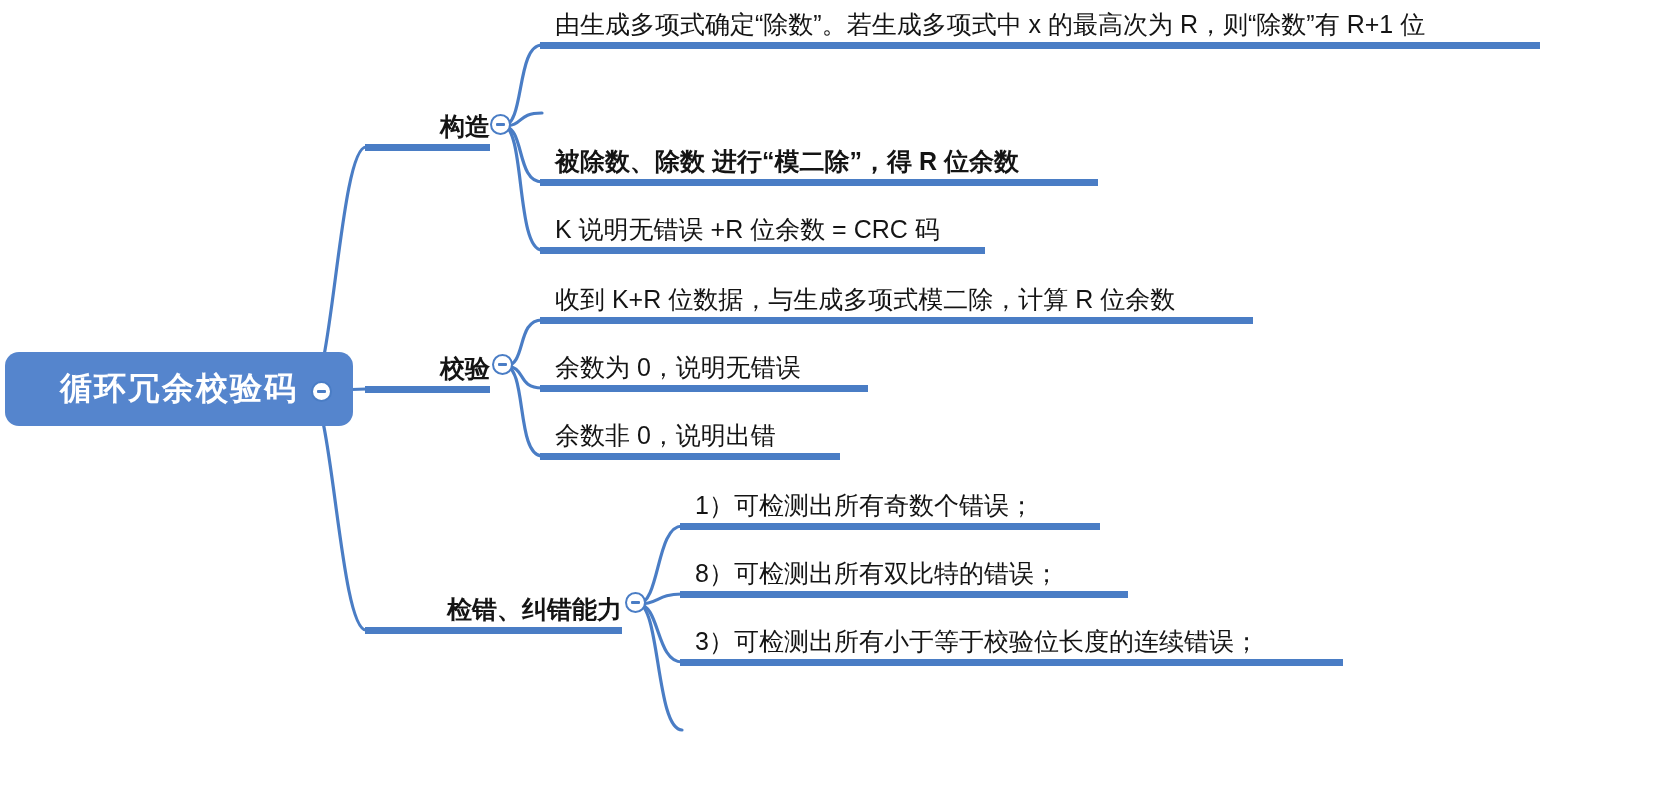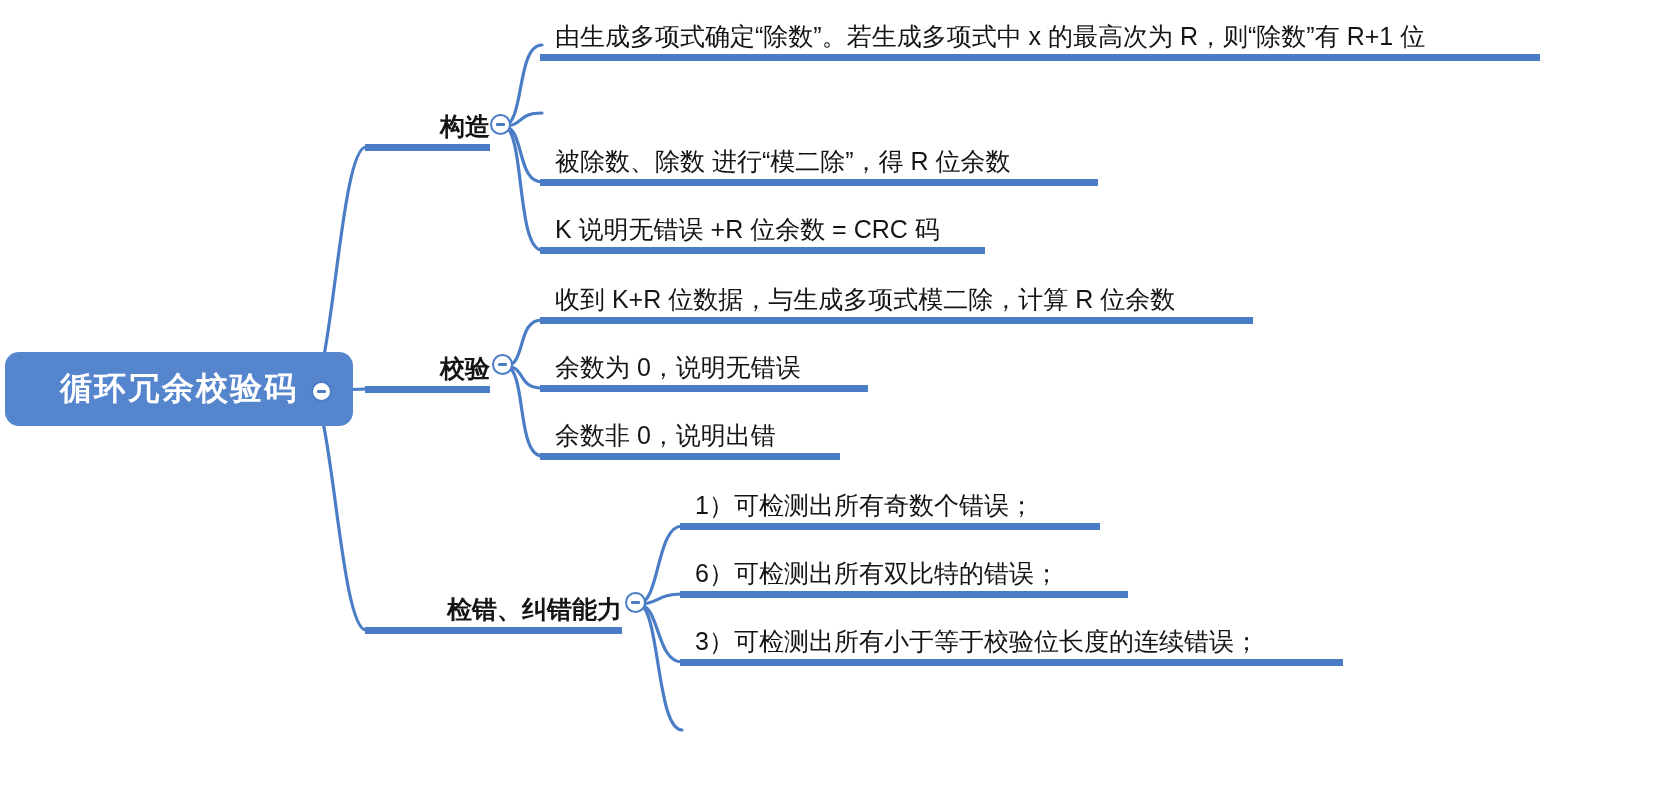--- a/index.html
+++ b/index.html
@@ -115,35 +115,35 @@
   </div>
   <div class="collapse" style="left:311px; top:381px;">
     <span class="minus"></span>
   </div>
 
   <div class="topic branch" style="left:365px; top:109px; width:125px;">构造</div>
   <div class="collapse" style="left:490px; top:114px;">
     <span class="minus"></span>
   </div>
 
-  <div class="topic" style="left:540px; top:7px; width:1000px;margin-top:12px;">由生成多项式确定“除数”。若生成多项式中 x 的最高次为 R，则“除数”有 R+1 位</div>
-  <div class="topic" style="left:540px; top:144px; width:558px;">被除数、除数 进行“模二除”，得 R 位余数</div>
+  <div class="topic" style="left:540px; top:7px; width:1000px;">由生成多项式确定“除数”。若生成多项式中 x 的最高次为 R，则“除数”有 R+1 位</div>
+  <div class="topic" style="left:540px; top:144px; width:558px;font-weight:bold;">被除数、除数 进行“模二除”，得 R 位余数</div>
   <div class="topic" style="left:540px; top:212px; width:445px;">K 说明无错误 +R 位余数 = CRC 码</div>
 
   <div class="topic branch" style="left:365px; top:351px; width:125px;">校验</div>
   <div class="collapse" style="left:492px; top:354px;">
     <span class="minus"></span>
   </div>
 
   <div class="topic" style="left:540px; top:282px; width:713px;">收到 K+R 位数据，与生成多项式模二除，计算 R 位余数</div>
   <div class="topic" style="left:540px; top:350px; width:328px;">余数为 0，说明无错误</div>
   <div class="topic" style="left:540px; top:418px; width:300px;">余数非 0，说明出错</div>
 
   <div class="topic branch" style="left:365px; top:592px; width:257px;">检错、纠错能力</div>
   <div class="collapse" style="left:625px; top:592px;">
     <span class="minus"></span>
   </div>
 
   <div class="topic" style="left:680px; top:488px; width:420px;">1）可检测出所有奇数个错误；</div>
-  <div class="topic" style="left:680px; top:556px; width:448px;">6）可检测出所有双比特的错误；</div>
+  <div class="topic" style="left:680px; top:556px; width:448px;">8）可检测出所有双比特的错误；</div>
   <div class="topic" style="left:680px; top:624px; width:663px;">3）可检测出所有小于等于校验位长度的连续错误；</div>
 
 </div>
 
 </body></html>

